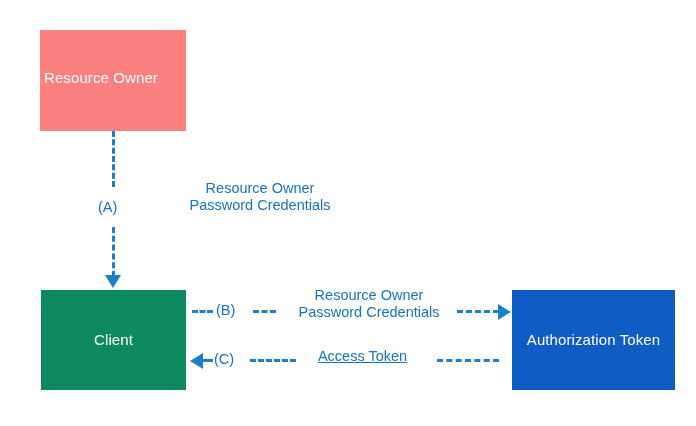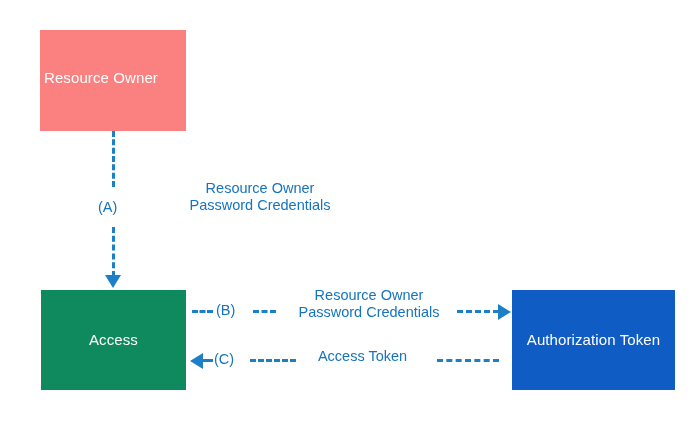--- a/index.html
+++ b/index.html
@@ -117,21 +117,21 @@
 </head>
 <body>
 
 <div id="diagram">
 
   <div class="node node-resource-owner">
     <span>Resource Owner</span>
   </div>
 
   <div class="node node-client">
-    <span>Access</span>
+    <span>Client</span>
   </div>
 
   <div class="node node-auth-server">
     <span>Authorization
 Token</span>
   </div>
 
   <div class="dash-v" style="left:112px; top:131px; height:56px;"></div>
   <div class="step-tag" style="left:98px; top:199px;">(A)</div>
   <div class="dash-v" style="left:112px; top:227px; height:50px;"></div>
@@ -144,16 +144,16 @@
   <div class="dash-h" style="left:253px; top:310px; width:23px;"></div>
   <div class="conn-label" style="left:284px; top:287px; width:170px;">Resource Owner
 Password Credentials</div>
   <div class="dash-h" style="left:457px; top:310px; width:42px;"></div>
   <div class="arrow-head arrow-right" style="left:498px; top:304px;"></div>
 
   <div class="arrow-head arrow-left" style="left:190px; top:353px;"></div>
   <div class="dash-h" style="left:203px; top:359px; width:10px;"></div>
   <div class="step-tag" style="left:214px; top:351px;">(C)</div>
   <div class="dash-h" style="left:250px; top:359px; width:46px;"></div>
-  <div class="conn-label" style="left:305px; top:348px; width:115px;">Access Token</div>
+  <div class="conn-label" style="left:305px; top:348px; width:115px;text-decoration:underline;">Access Token</div>
   <div class="dash-h" style="left:437px; top:359px; width:62px;"></div>
 
 </div>
 
 </body></html>

